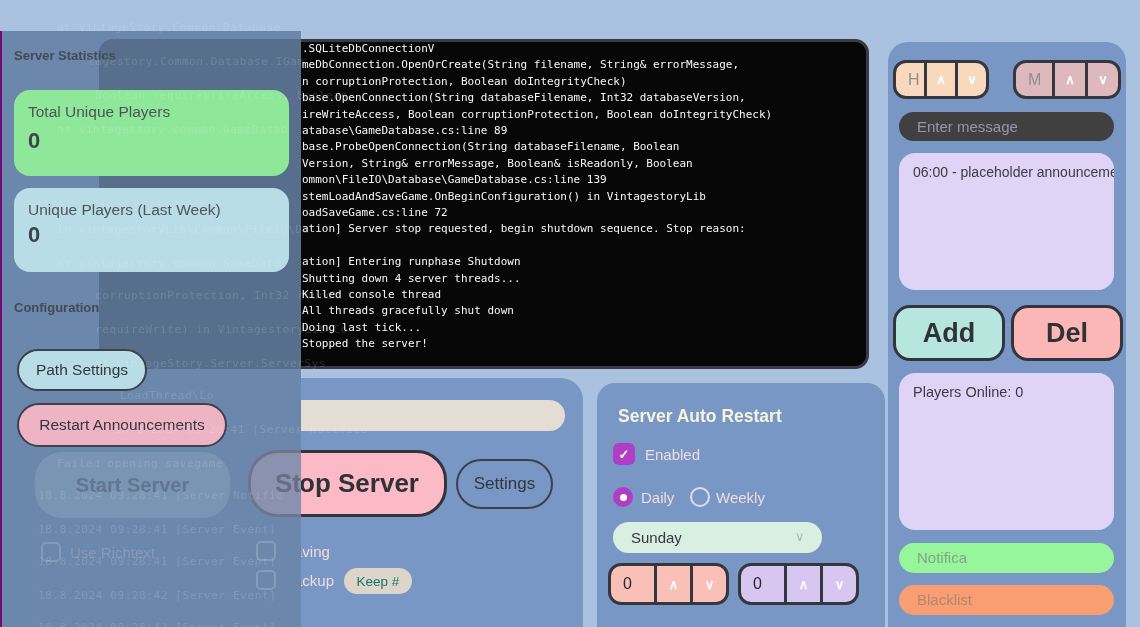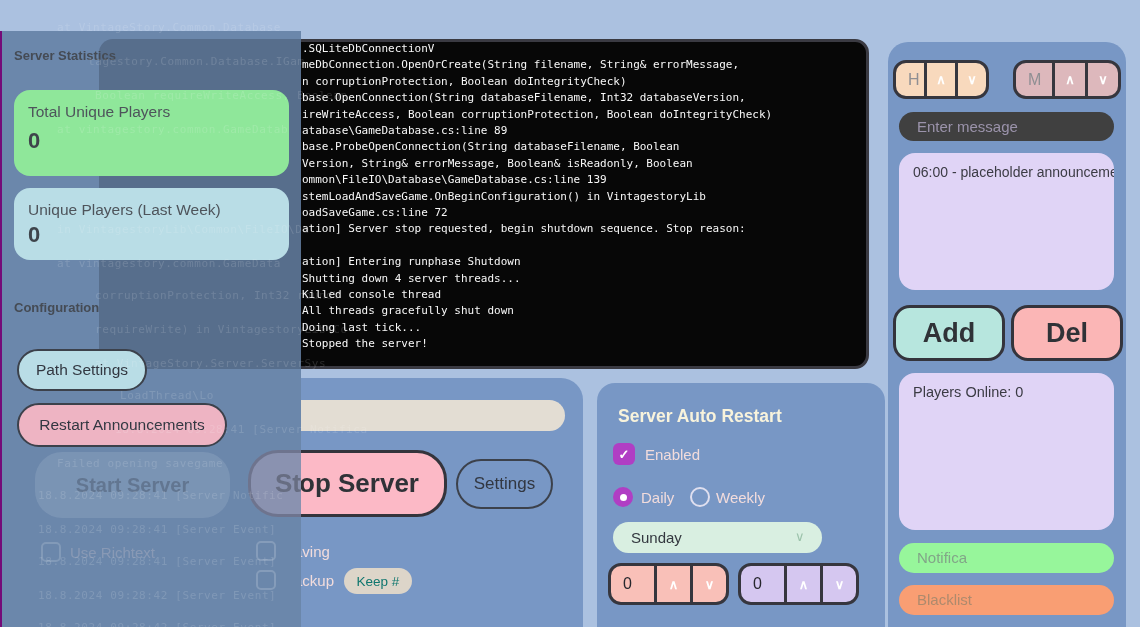--- a/index.html
+++ b/index.html
@@ -158,21 +158,21 @@
 
   <div class="abs overlay">
     <div class="abs ghost-dark"></div>
 
     <div class="abs heading" style="left:12px;top:17px;">Server Statistics</div>
 
     <div class="abs stat-card" style="left:12px;top:59px;width:275px;height:86px;background:#8fe79a;text-decoration:underline;">
       <div class="stat-label">Total Unique Players</div>
       <div class="stat-value">0</div>
     </div>
-    <div class="abs stat-card" style="left:12px;top:157px;width:275px;height:72px;background:#b9dde6;">
+    <div class="abs stat-card" style="left:12px;top:157px;width:275px;height:84px;background:#b9dde6;">
       <div class="stat-label">Unique Players (Last Week)</div>
       <div class="stat-value" style="top:34px;">0</div>
     </div>
 
     <div class="abs heading" style="left:12px;top:269px;">Configuration</div>
 
     <div class="abs outline-btn" style="left:15px;top:318px;width:130px;height:42px;background:#b9dde6;border-radius:21px;font-size:15.5px;">Path Settings</div>
     <div class="abs outline-btn" style="left:15px;top:372px;width:210px;height:44px;background:#eeb4c3;border-radius:22px;font-size:15.5px;">Restart Announcements</div>
 
     <div class="abs" style="left:33px;top:421px;width:195px;height:66px;background:rgba(220,228,242,.14);border-radius:27px;

